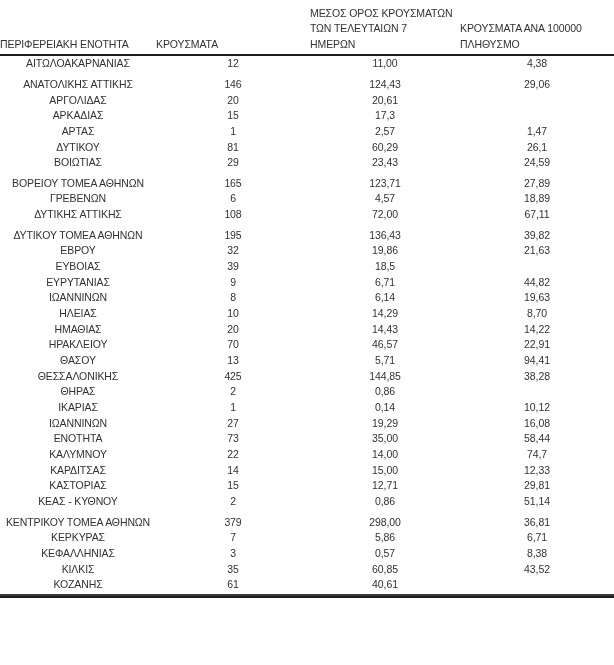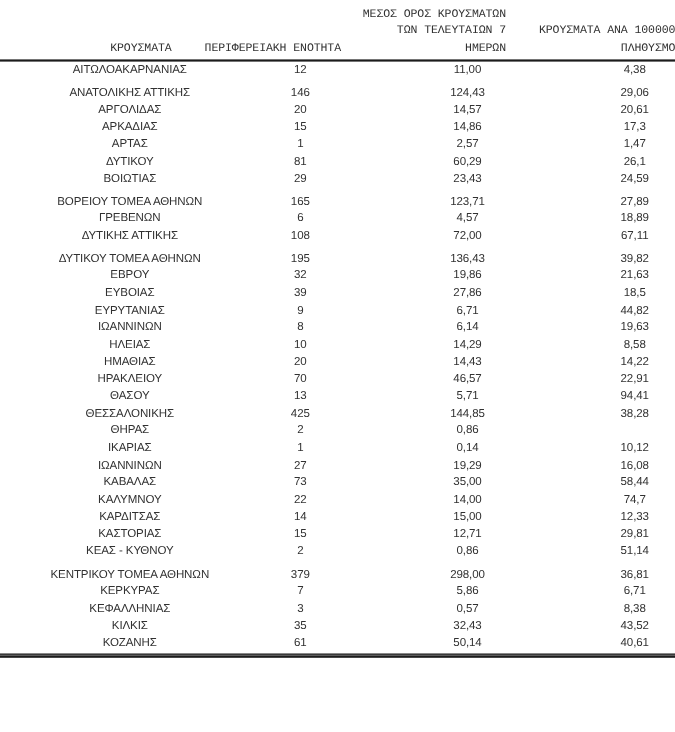--- a/index.html
+++ b/index.html
@@ -19,52 +19,51 @@
     grid-template-columns:156px 154px 150px 154px;
   }
 
   
   .thead {
     align-items:end;
     padding-top:6px;
     padding-bottom:2px;
     border-bottom:2px solid #1c1c1c;
   }
-  .th { text-align:right; line-height:15.4px; white-space:nowrap;font-family:Liberation Mono, monospace; }
+  .th { text-align:left; line-height:15.4px; white-space:nowrap; }
 
   
   .group + .group { margin-top:5px; }
   .row {
     height:15.66px;
     line-height:15.66px;
     text-align:center;
     white-space:nowrap;
-    padding-left:40px;
   }
   .cell { overflow:hidden; }
 
   
   .bottom-rule {
     margin-top:1px;
     height:2px;
     border-top:2px solid #3a3a3a;
     border-bottom:2px solid #1c1c1c;
   }
 </style>
 </head>
 <body>
 
 <div class="page">
 
   <div class="grid4 thead">
     <div class="th">
+      <div>ΠΕΡΙΦΕΡΕΙΑΚΗ ΕΝΟΤΗΤΑ</div>
+    </div>
+    <div class="th">
       <div>ΚΡΟΥΣΜΑΤΑ</div>
-    </div>
-    <div class="th">
-      <div>ΠΕΡΙΦΕΡΕΙΑΚΗ ΕΝΟΤΗΤΑ</div>
     </div>
     <div class="th">
       <div>ΜΕΣΟΣ ΟΡΟΣ ΚΡΟΥΣΜΑΤΩΝ</div>
       <div>ΤΩΝ ΤΕΛΕΥΤΑΙΩΝ 7</div>
       <div>ΗΜΕΡΩΝ</div>
     </div>
     <div class="th">
       <div>ΚΡΟΥΣΜΑΤΑ ΑΝΑ 100000</div>
       <div>ΠΛΗΘΥΣΜΟ</div>
     </div>
@@ -82,27 +81,25 @@
       <div class="group">
         <div class="grid4 row">
           <div class="cell">ΑΝΑΤΟΛΙΚΗΣ ΑΤΤΙΚΗΣ</div>
           <div class="cell">146</div>
           <div class="cell">124,43</div>
           <div class="cell">29,06</div>
         </div>
         <div class="grid4 row">
           <div class="cell">ΑΡΓΟΛΙΔΑΣ</div>
           <div class="cell">20</div>
-          <div class="cell">14,57</div>
           <div class="cell">20,61</div>
         </div>
         <div class="grid4 row">
           <div class="cell">ΑΡΚΑΔΙΑΣ</div>
           <div class="cell">15</div>
-          <div class="cell">14,86</div>
           <div class="cell">17,3</div>
         </div>
         <div class="grid4 row">
           <div class="cell">ΑΡΤΑΣ</div>
           <div class="cell">1</div>
           <div class="cell">2,57</div>
           <div class="cell">1,47</div>
         </div>
         <div class="grid4 row">
           <div class="cell">ΔΥΤΙΚΟΥ</div>
@@ -146,40 +143,39 @@
         </div>
         <div class="grid4 row">
           <div class="cell">ΕΒΡΟΥ</div>
           <div class="cell">32</div>
           <div class="cell">19,86</div>
           <div class="cell">21,63</div>
         </div>
         <div class="grid4 row">
           <div class="cell">ΕΥΒΟΙΑΣ</div>
           <div class="cell">39</div>
-          <div class="cell">27,86</div>
           <div class="cell">18,5</div>
         </div>
         <div class="grid4 row">
           <div class="cell">ΕΥΡΥΤΑΝΙΑΣ</div>
           <div class="cell">9</div>
           <div class="cell">6,71</div>
           <div class="cell">44,82</div>
         </div>
         <div class="grid4 row">
           <div class="cell">ΙΩΑΝΝΙΝΩΝ</div>
           <div class="cell">8</div>
           <div class="cell">6,14</div>
           <div class="cell">19,63</div>
         </div>
         <div class="grid4 row">
           <div class="cell">ΗΛΕΙΑΣ</div>
           <div class="cell">10</div>
           <div class="cell">14,29</div>
-          <div class="cell">8,58</div>
+          <div class="cell">8,70</div>
         </div>
         <div class="grid4 row">
           <div class="cell">ΗΜΑΘΙΑΣ</div>
           <div class="cell">20</div>
           <div class="cell">14,43</div>
           <div class="cell">14,22</div>
         </div>
         <div class="grid4 row">
           <div class="cell">ΗΡΑΚΛΕΙΟΥ</div>
           <div class="cell">70</div>
@@ -209,21 +205,21 @@
           <div class="cell">0,14</div>
           <div class="cell">10,12</div>
         </div>
         <div class="grid4 row">
           <div class="cell">ΙΩΑΝΝΙΝΩΝ</div>
           <div class="cell">27</div>
           <div class="cell">19,29</div>
           <div class="cell">16,08</div>
         </div>
         <div class="grid4 row">
-          <div class="cell">ΚΑΒΑΛΑΣ</div>
+          <div class="cell">ΕΝΟΤΗΤΑ</div>
           <div class="cell">73</div>
           <div class="cell">35,00</div>
           <div class="cell">58,44</div>
         </div>
         <div class="grid4 row">
           <div class="cell">ΚΑΛΥΜΝΟΥ</div>
           <div class="cell">22</div>
           <div class="cell">14,00</div>
           <div class="cell">74,7</div>
         </div>
@@ -261,27 +257,26 @@
         </div>
         <div class="grid4 row">
           <div class="cell">ΚΕΦΑΛΛΗΝΙΑΣ</div>
           <div class="cell">3</div>
           <div class="cell">0,57</div>
           <div class="cell">8,38</div>
         </div>
         <div class="grid4 row">
           <div class="cell">ΚΙΛΚΙΣ</div>
           <div class="cell">35</div>
-          <div class="cell">32,43</div>
+          <div class="cell">60,85</div>
           <div class="cell">43,52</div>
         </div>
         <div class="grid4 row">
           <div class="cell">ΚΟΖΑΝΗΣ</div>
           <div class="cell">61</div>
-          <div class="cell">50,14</div>
           <div class="cell">40,61</div>
         </div>
       </div>
     </div>
 
   <div class="bottom-rule"></div>
 
 </div>
 
 </body></html>

